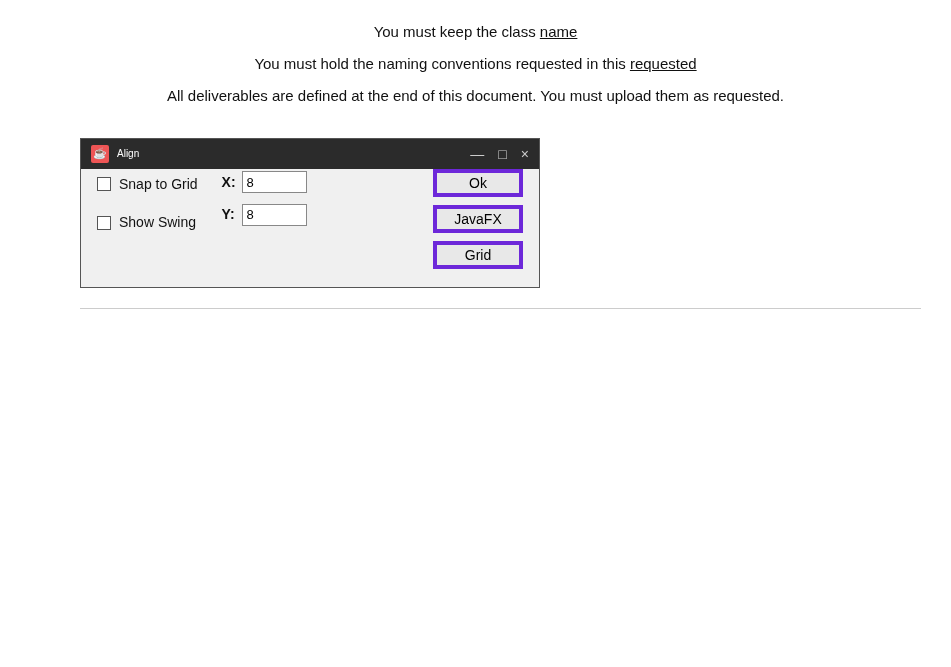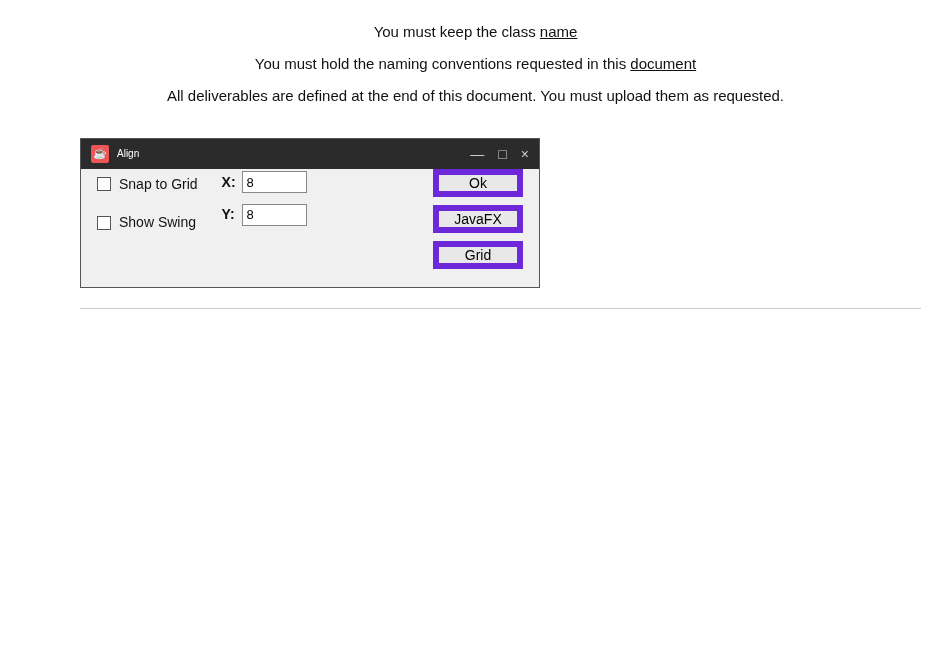--- a/index.html
+++ b/index.html
@@ -151,21 +151,21 @@
     .gui-buttons {
       display: flex;
       flex-direction: column;
       gap: 8px;
       margin-left: auto;
     }
 
     .gui-btn {
       width: 90px;
       height: 28px;
-      border: 6px solid #6d28d9;
+      border: 4px solid #6d28d9;
       background: #e8e8e8;
       font-size: 14px;
       cursor: pointer;
       display: flex;
       align-items: center;
       justify-content: center;
     }
 
     .divider-line {
       border: none;
@@ -192,21 +192,21 @@
     }
   </style>
 </head>
 <body>
 
 <p class="doc-text">
   <span>You must keep the class </span><a class="link-underline">name</a>
 </p>
 
 <p class="doc-text">
-  <span>You must hold the naming conventions requested in this </span><a class="link-underline">document</a>
+  <span>You must hold the naming conventions requested in this </span><a class="link-underline">requested</a>
 </p>
 
 <p class="doc-text">All deliverables are defined at the end of this document. You must upload them as requested.</p>
 
 <div class="question-block">
 
   <div class="gui-window">
 
     <div class="gui-titlebar">
       <div class="title-icon">☕</div>

